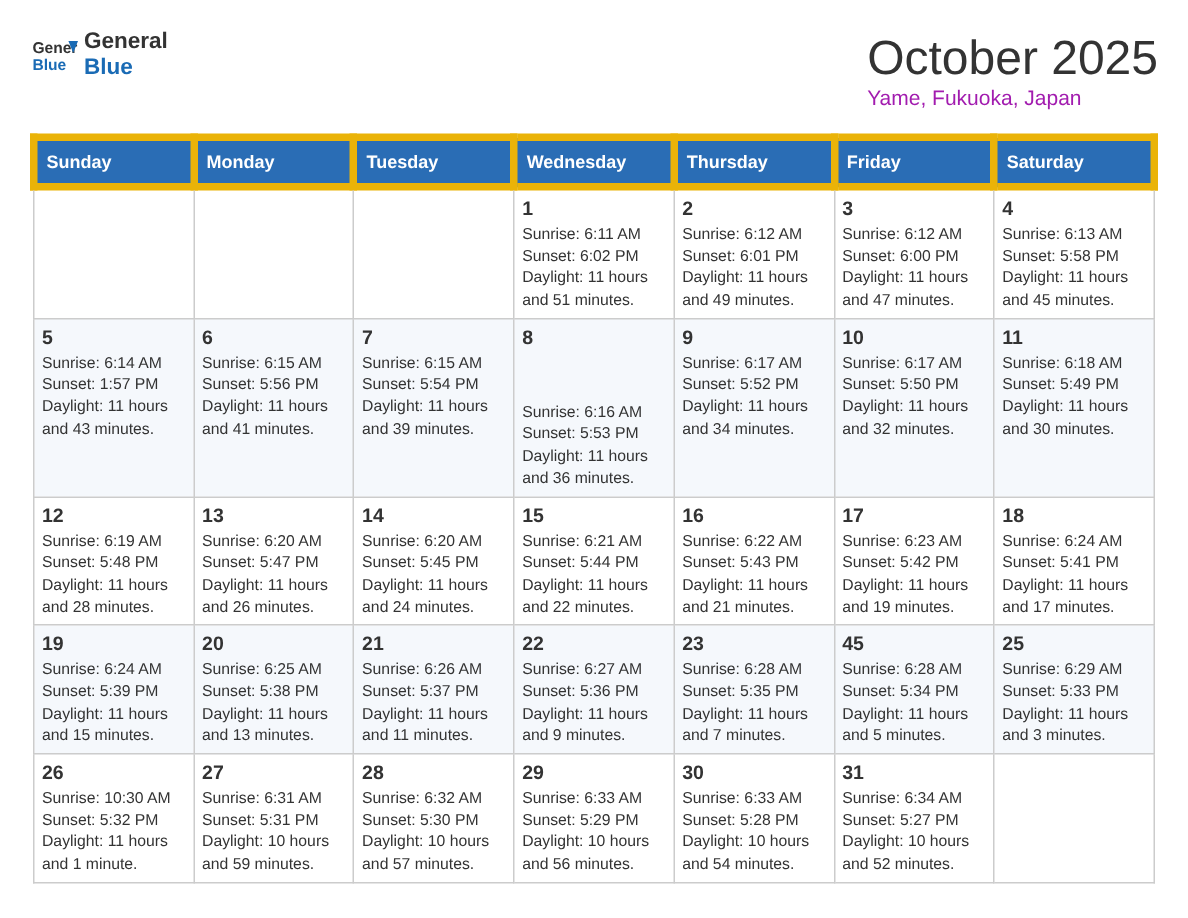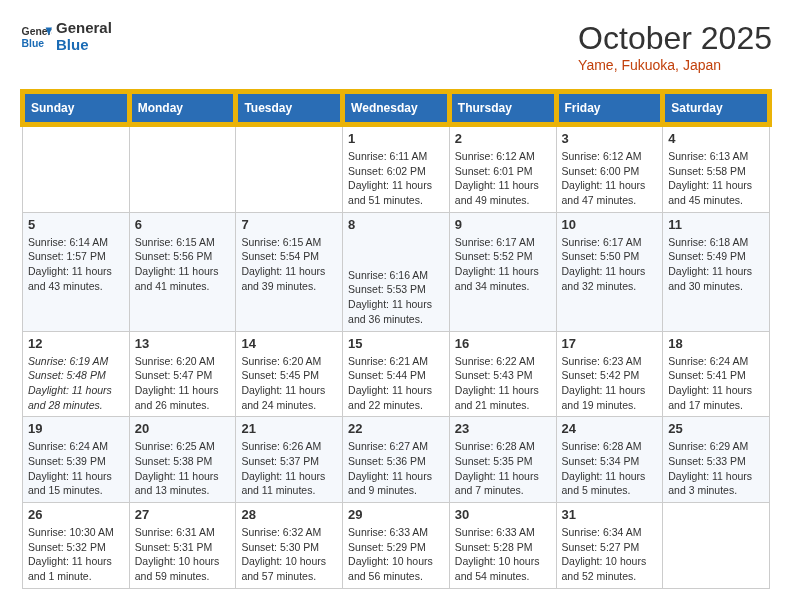--- a/index.html
+++ b/index.html
@@ -28,21 +28,21 @@
     .title-block {
       text-align: left;
     }
     .month-title {
       font-size: 32px;
       font-weight: 300;
       color: #333;
     }
     .location {
       font-size: 14px;
-      color: #c2410c;
+      color: #a21caf;
     }
     table {
       width: 100%;
       border-collapse: collapse;
       font-size: 11px;
     }
     thead th {
       background-color: #2a6db5;
       color: #fff;
       padding: 7px 6px;
@@ -185,21 +185,21 @@
         <td>
           <div class="day-number">11</div>
           <div class="day-info" style="white-space: pre-line;">Sunrise: 6:18 AM
 Sunset: 5:49 PM
 Daylight: 11 hours and 30 minutes.</div>
         </td>
       </tr>
       <tr>
         <td>
           <div class="day-number">12</div>
-          <div class="day-info" style="white-space: pre-line; font-style: italic;">Sunrise: 6:19 AM
+          <div class="day-info" style="white-space: pre-line;">Sunrise: 6:19 AM
 Sunset: 5:48 PM
 Daylight: 11 hours and 28 minutes.</div>
         </td>
         <td>
           <div class="day-number">13</div>
           <div class="day-info" style="white-space: pre-line;">Sunrise: 6:20 AM
 Sunset: 5:47 PM
 Daylight: 11 hours and 26 minutes.</div>
         </td>
         <td>
@@ -258,21 +258,21 @@
 Sunset: 5:36 PM
 Daylight: 11 hours and 9 minutes.</div>
         </td>
         <td>
           <div class="day-number">23</div>
           <div class="day-info" style="white-space: pre-line;">Sunrise: 6:28 AM
 Sunset: 5:35 PM
 Daylight: 11 hours and 7 minutes.</div>
         </td>
         <td>
-          <div class="day-number">24</div>
+          <div class="day-number">45</div>
           <div class="day-info" style="white-space: pre-line;">Sunrise: 6:28 AM
 Sunset: 5:34 PM
 Daylight: 11 hours and 5 minutes.</div>
         </td>
         <td>
           <div class="day-number">25</div>
           <div class="day-info" style="white-space: pre-line;">Sunrise: 6:29 AM
 Sunset: 5:33 PM
 Daylight: 11 hours and 3 minutes.</div>
         </td>

